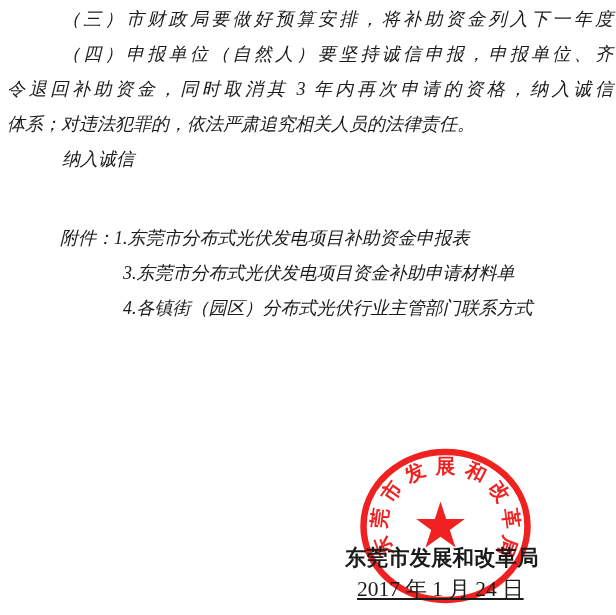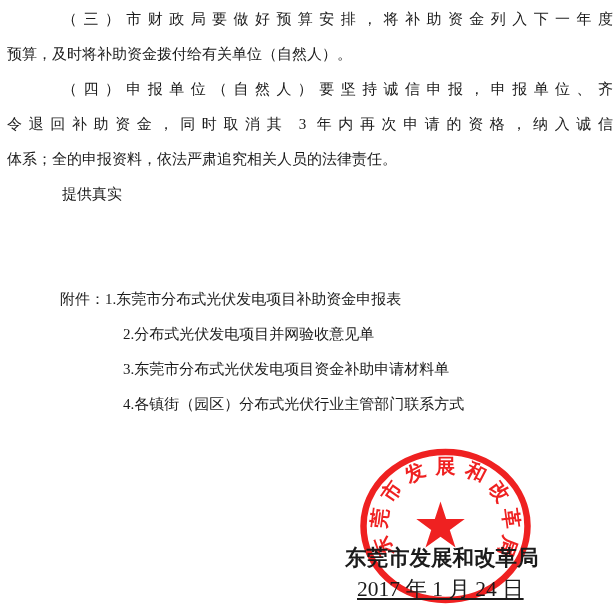--- a/index.html
+++ b/index.html
@@ -11,33 +11,34 @@
   .page {
     position: relative;
     width: 616px; height: 615px;
     font-family: "Liberation Serif", "DejaVu Serif", serif;
     color: #1b1b1b;
   }
   .textblock {
     position: absolute;
     left: 7px; top: 2px;
     width: 606px;
-    font-size: 15px;
+    font-size: 18px;
     line-height: 35px;
     z-index: 2;
+    font-style: italic;
   }
   .line { height: 35px; white-space: nowrap; }
   .indent { text-indent: 55px; }
   .just {
     text-align: justify;
     text-align-last: justify;
     text-justify: inter-character;
     white-space: normal;
   }
-  .att-first { margin-top: 70px; padding-left: 53px; }
+  .att-first { margin-top: 44px; padding-left: 53px; }
   .att-item { padding-left: 116px; }
   .sig {
     position: absolute;
     z-index: 2;
     font-size: 21.5px;
     white-space: nowrap;
   }
   .sig-agency { left: 345px; top: 543px; font-weight: bold; }
   .sig-date   { left: 357px; top: 574px; text-decoration: underline; }
   .seal {
@@ -66,28 +67,26 @@
     <text x="0" y="0" transform="translate(63.9,33.6) rotate(-27.5)" text-anchor="middle" dominant-baseline="middle" fill="#ee0f0f">发</text>
     <text x="0" y="0" transform="translate(93.5,27) rotate(0)" text-anchor="middle" dominant-baseline="middle" fill="#ee0f0f">展</text>
     <text x="0" y="0" transform="translate(123.1,33.6) rotate(27.5)" text-anchor="middle" dominant-baseline="middle" fill="#ee0f0f">和</text>
     <text x="0" y="0" transform="translate(145.9,51.7) rotate(55)" text-anchor="middle" dominant-baseline="middle" fill="#ee0f0f">改</text>
     <text x="0" y="0" transform="translate(156.9,77.5) rotate(82.5)" text-anchor="middle" dominant-baseline="middle" fill="#ee0f0f">革</text>
     <text x="0" y="0" transform="translate(153.7,104.8) rotate(110)" text-anchor="middle" dominant-baseline="middle" fill="#ee0f0f">局</text>
   </svg>
 
   <div class="textblock">
     <div class="line indent just">（三）市财政局要做好预算安排，将补助资金列入下一年度</div>
-    <div class="line">预算，及时将补助资金拨付给有关单位（自然人）。</div>
     <div class="line indent just">（四）申报单位（自然人）要坚持诚信申报，申报单位、齐</div>
     <div class="line just">令退回补助资金，同时取消其 3 年内再次申请的资格，纳入诚信</div>
-    <div class="line">体系；全的申报资料，依法严肃追究相关人员的法律责任。</div>
-    <div class="line indent">提供真实</div>
+    <div class="line">体系；对违法犯罪的，依法严肃追究相关人员的法律责任。</div>
+    <div class="line indent">纳入诚信</div>
 
     <div class="line att-first">附件：1.东莞市分布式光伏发电项目补助资金申报表</div>
-    <div class="line att-item">2.分布式光伏发电项目并网验收意见单</div>
     <div class="line att-item">3.东莞市分布式光伏发电项目资金补助申请材料单</div>
     <div class="line att-item">4.各镇街（园区）分布式光伏行业主管部门联系方式</div>
   </div>
 
   <div class="sig sig-agency">东莞市发展和改革局</div>
   <div class="sig sig-date">2017 年 1 月 24 日</div>
 
 </div>
 
 </body></html>

